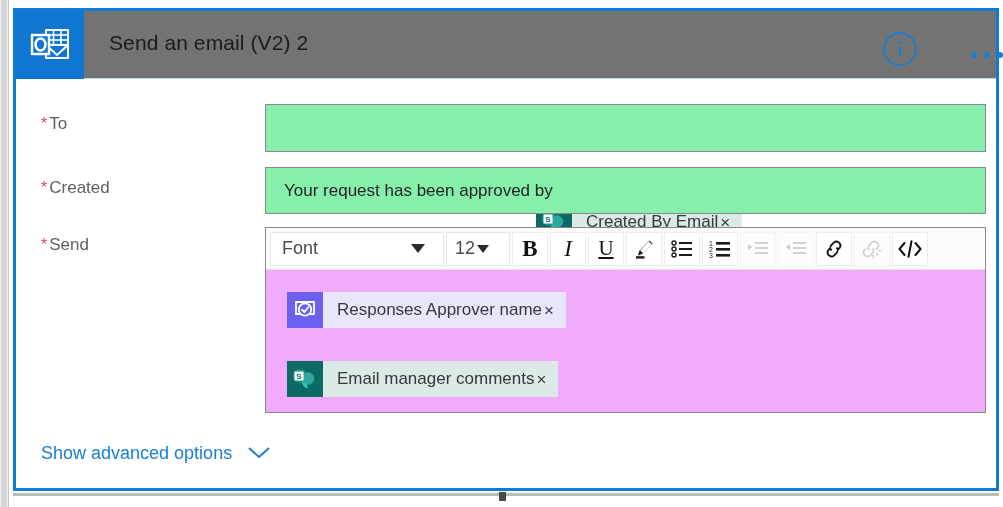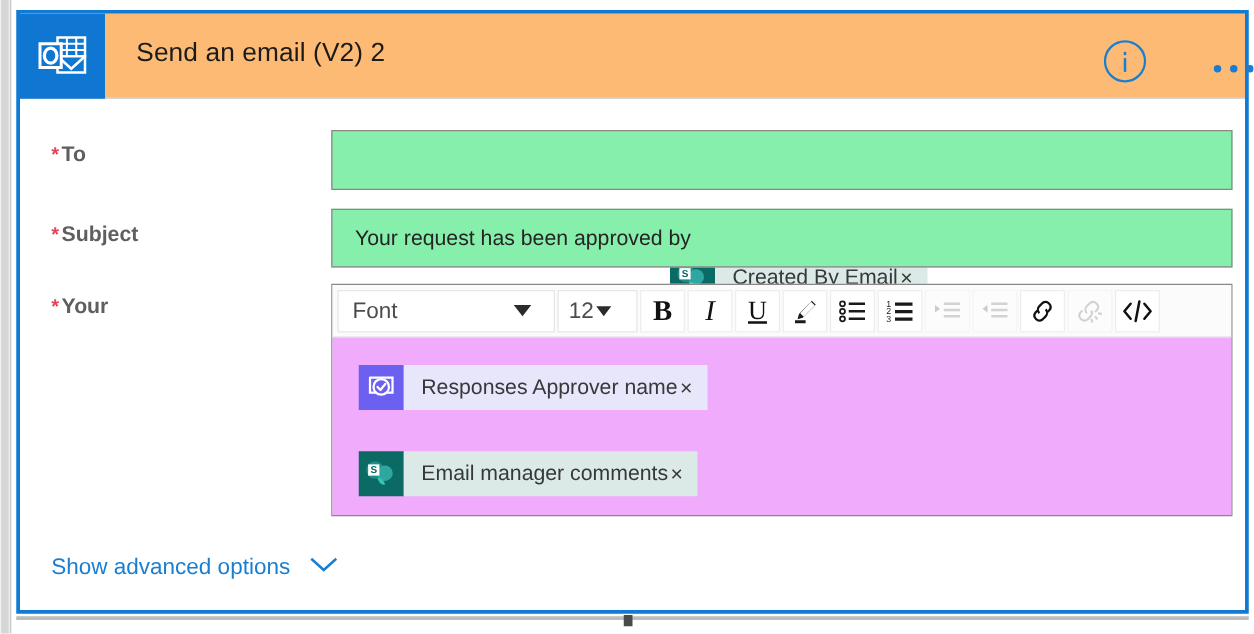--- a/index.html
+++ b/index.html
@@ -58,21 +58,21 @@
     height: 9px;
     background: #4a4a4a;
   }
 
   
   .header {
     position: absolute;
     left: 0; top: 0;
     right: 0;
     height: 68px;
-    background: #fdba74;
+    background: #737373;
     border-bottom: 1px solid #c5d9ea;
     box-sizing: border-box;
   }
   .app-icon {
     position: absolute;
     left: 0; top: 0;
     width: 68px; height: 68px;
     background: #0f77d2;
     display: flex;
     align-items: center;
@@ -114,21 +114,20 @@
     background: #1a7ed0;
   }
 
   
   .label {
     position: absolute;
     font-size: 17px;
     color: #5f5f5f;
     font-family: "Liberation Sans", sans-serif;
     white-space: nowrap;
-    font-weight: bold;
   }
   .label .req {
     color: #e8405a;
     font-size: 16px;
     margin-right: 2px;
   }
 
   .field {
     position: absolute;
     background: #86efac;
@@ -386,29 +385,29 @@
           </svg>
         </div>
         <div class="chip-body">
           <span class="chip-label">Created By Email</span>
           <span class="chip-x">×</span>
         </div>
       </div>
     </div>
 
     <div class="label" style="left:25px; top:167px;">
-      <span class="req">*</span><span>Subject</span>
+      <span class="req">*</span><span>Created</span>
     </div>
 
     <div class="field subject">
       <div class="subject-text">Your request has been approved by</div>
     </div>
 
     <div class="label" style="left:25px; top:224px;">
-      <span class="req">*</span><span>Your</span>
+      <span class="req">*</span><span>Send</span>
     </div>
 
     <div class="editor">
 
       <div class="toolbar">
 
         <div class="tb-select font">
           <span class="sel-label">Font</span>
           <span class="caret"></span>
         </div>

